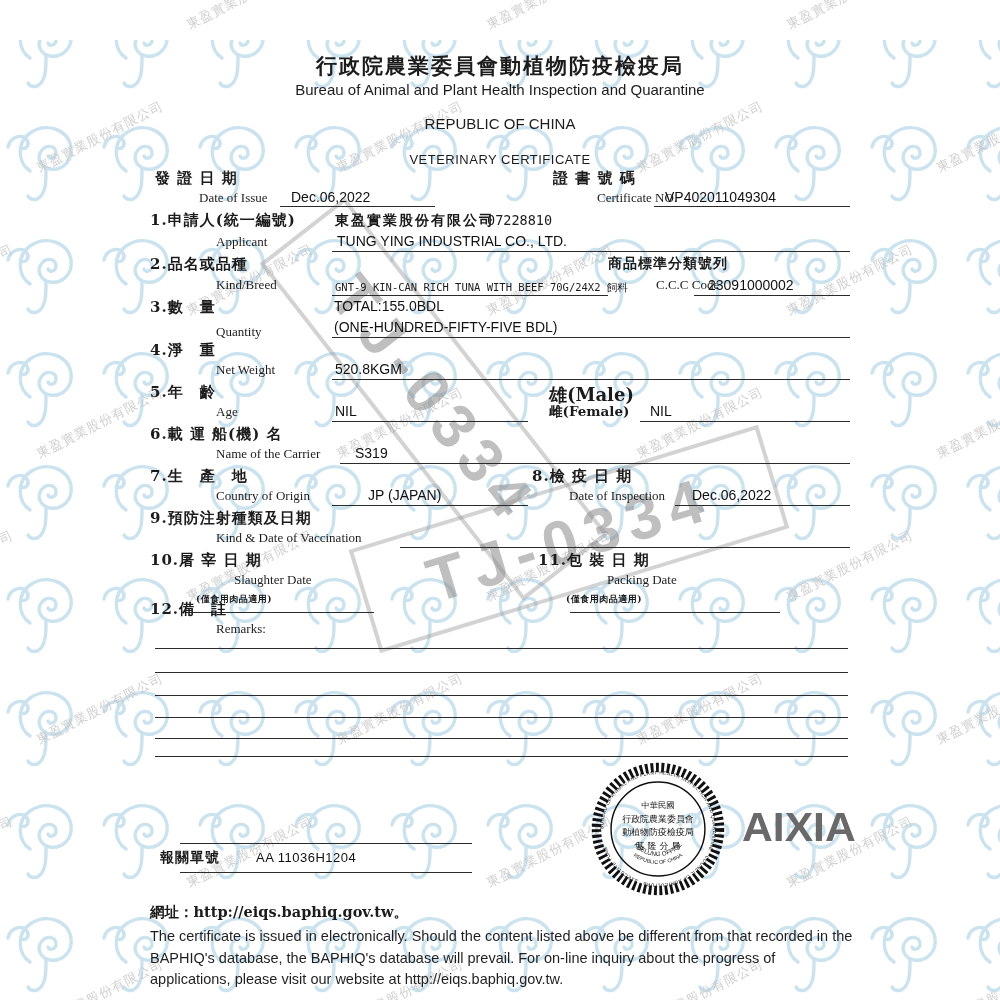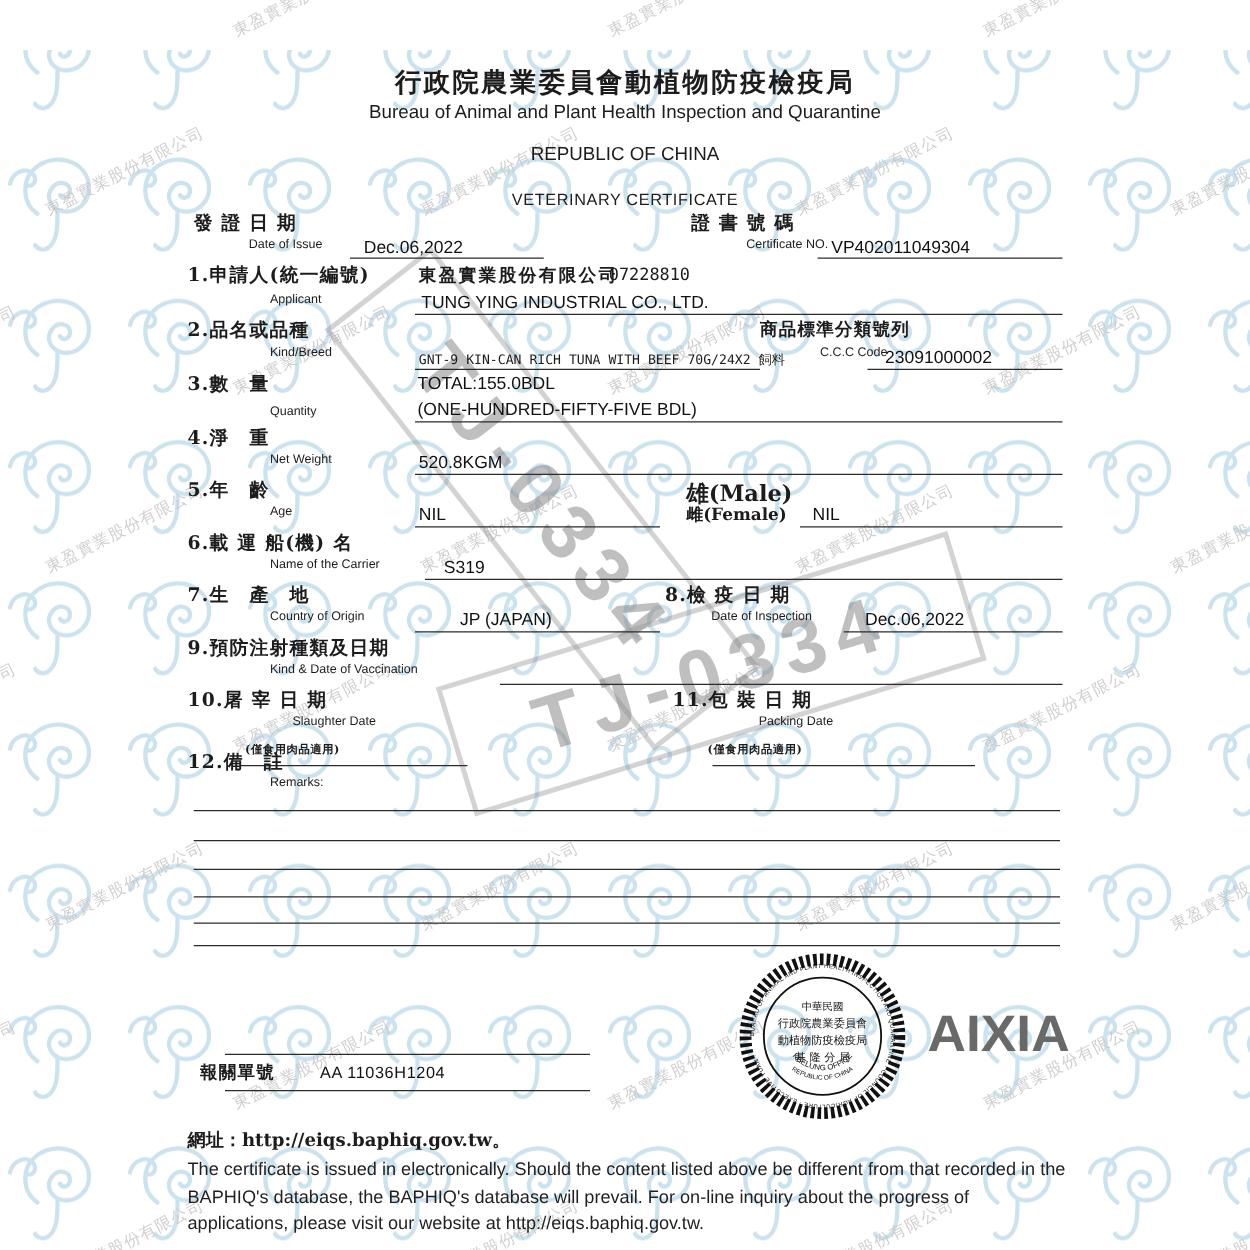--- a/index.html
+++ b/index.html
@@ -12,21 +12,21 @@
   .wm-co{position:absolute;font-family:"DejaVu Sans", sans-serif;font-size:13px;color:#c7c7c7;
          letter-spacing:1px;transform:rotate(-27deg);opacity:.85;white-space:nowrap;}
   .stamp{position:absolute;z-index:2;display:flex;align-items:center;justify-content:center;
          border:4px solid rgba(150,150,150,.42);
          font-family:"Liberation Sans", sans-serif;font-weight:bold;font-size:62px;
          letter-spacing:9px;color:rgba(138,138,138,.55);}
   #content{position:absolute;left:0;top:0;width:1000px;height:1000px;z-index:3;}
   
   .zh  {font-family:"DejaVu Serif", serif;font-weight:bold;font-size:15px;letter-spacing:1px;}
   .zhc {font-family:"DejaVu Serif", serif;font-weight:bold;}
-  .en  {font-family:Liberation Sans, sans-serif;font-size:10px;padding-left:44px;}
+  .en  {font-family:Liberation Serif, serif;font-size:13px;padding-left:44px;}
   .val {font-family:"Liberation Sans", sans-serif;font-size:14px;color:#111;}
   .mono{font-family:"DejaVu Sans Mono", monospace;}
   .ctr {left:0;width:1000px;text-align:center;}
   .ul  {position:absolute;height:0;border-bottom:1.6px solid #2b2b2b;}
   .note{font-family:"DejaVu Serif", serif;font-weight:bold;font-size:9px;letter-spacing:.5px;}
   #aixia{font-family:"Liberation Sans", sans-serif;font-weight:bold;font-size:41px;
          color:#696969;letter-spacing:0px;transform:scaleX(1.04);transform-origin:left;}
   .fzh{font-family:"DejaVu Serif", serif;font-weight:bold;font-size:14.5px;}
   .fen{font-family:"Liberation Sans", sans-serif;font-size:14.5px;line-height:21.5px;
        white-space:normal;color:#1f1f1f;}

